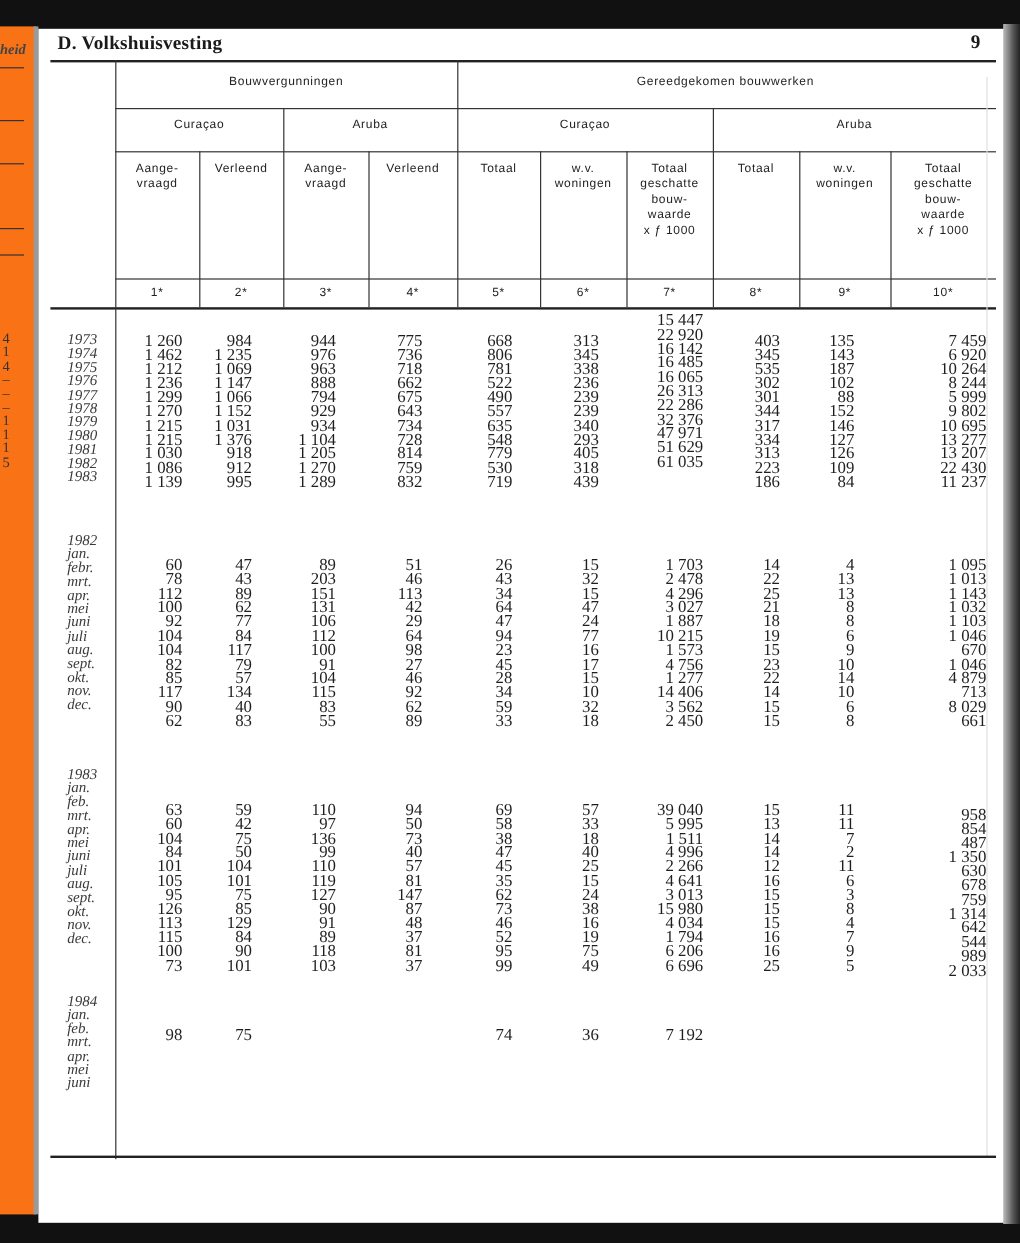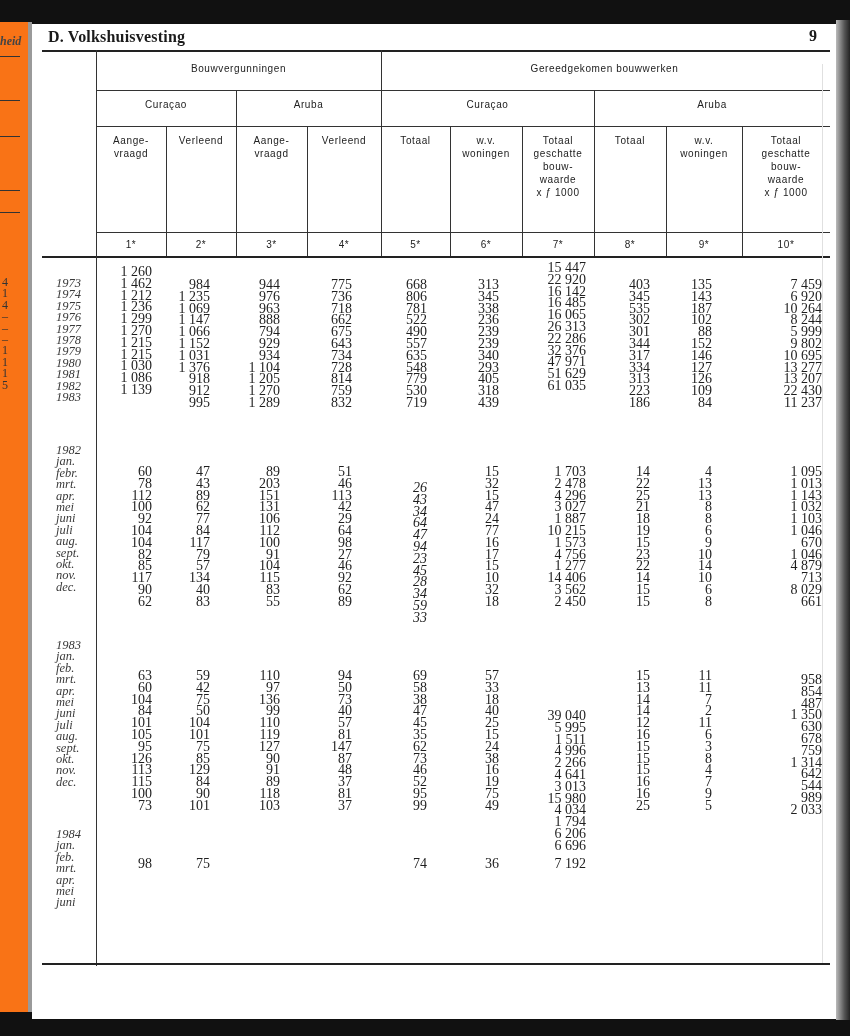--- a/index.html
+++ b/index.html
@@ -120,21 +120,21 @@
           <div>1975</div>
           <div>1976</div>
           <div>1977</div>
           <div>1978</div>
           <div>1979</div>
           <div>1980</div>
           <div>1981</div>
           <div>1982</div>
           <div>1983</div>
         </div>
-        <div class="col" style="top: 216px; left: 40px; width: 70px;">
+        <div class="col" style="top: 229px; left: 40px; width: 70px;">
           <div>1 260</div>
           <div>1 462</div>
           <div>1 212</div>
           <div>1 236</div>
           <div>1 299</div>
           <div>1 270</div>
           <div>1 215</div>
           <div>1 215</div>
           <div>1 030</div>
           <div>1 086</div>
@@ -321,21 +321,21 @@
           <div>42</div>
           <div>29</div>
           <div>64</div>
           <div>98</div>
           <div>27</div>
           <div>46</div>
           <div>92</div>
           <div>62</div>
           <div>89</div>
         </div>
-        <div class="col" style="top: 432px; left: 315px; width: 70px; font-style: italic;">
+        <div class="col" style="top: 416px; left: 315px; width: 70px;">
           <div>26</div>
           <div>43</div>
           <div>34</div>
           <div>64</div>
           <div>47</div>
           <div>94</div>
           <div>23</div>
           <div>45</div>
           <div>28</div>
           <div>34</div>
@@ -504,21 +504,21 @@
           <div>40</div>
           <div>25</div>
           <div>15</div>
           <div>24</div>
           <div>38</div>
           <div>16</div>
           <div>19</div>
           <div>75</div>
           <div>49</div>
         </div>
-        <div class="col" style="top: 620px; left: 474px; width: 70px; margin-top: 40px;">
+        <div class="col" style="top: 620px; left: 474px; width: 70px;">
           <div>39 040</div>
           <div>5 995</div>
           <div>1 511</div>
           <div>4 996</div>
           <div>2 266</div>
           <div>4 641</div>
           <div>3 013</div>
           <div>15 980</div>
           <div>4 034</div>
           <div>1 794</div>

